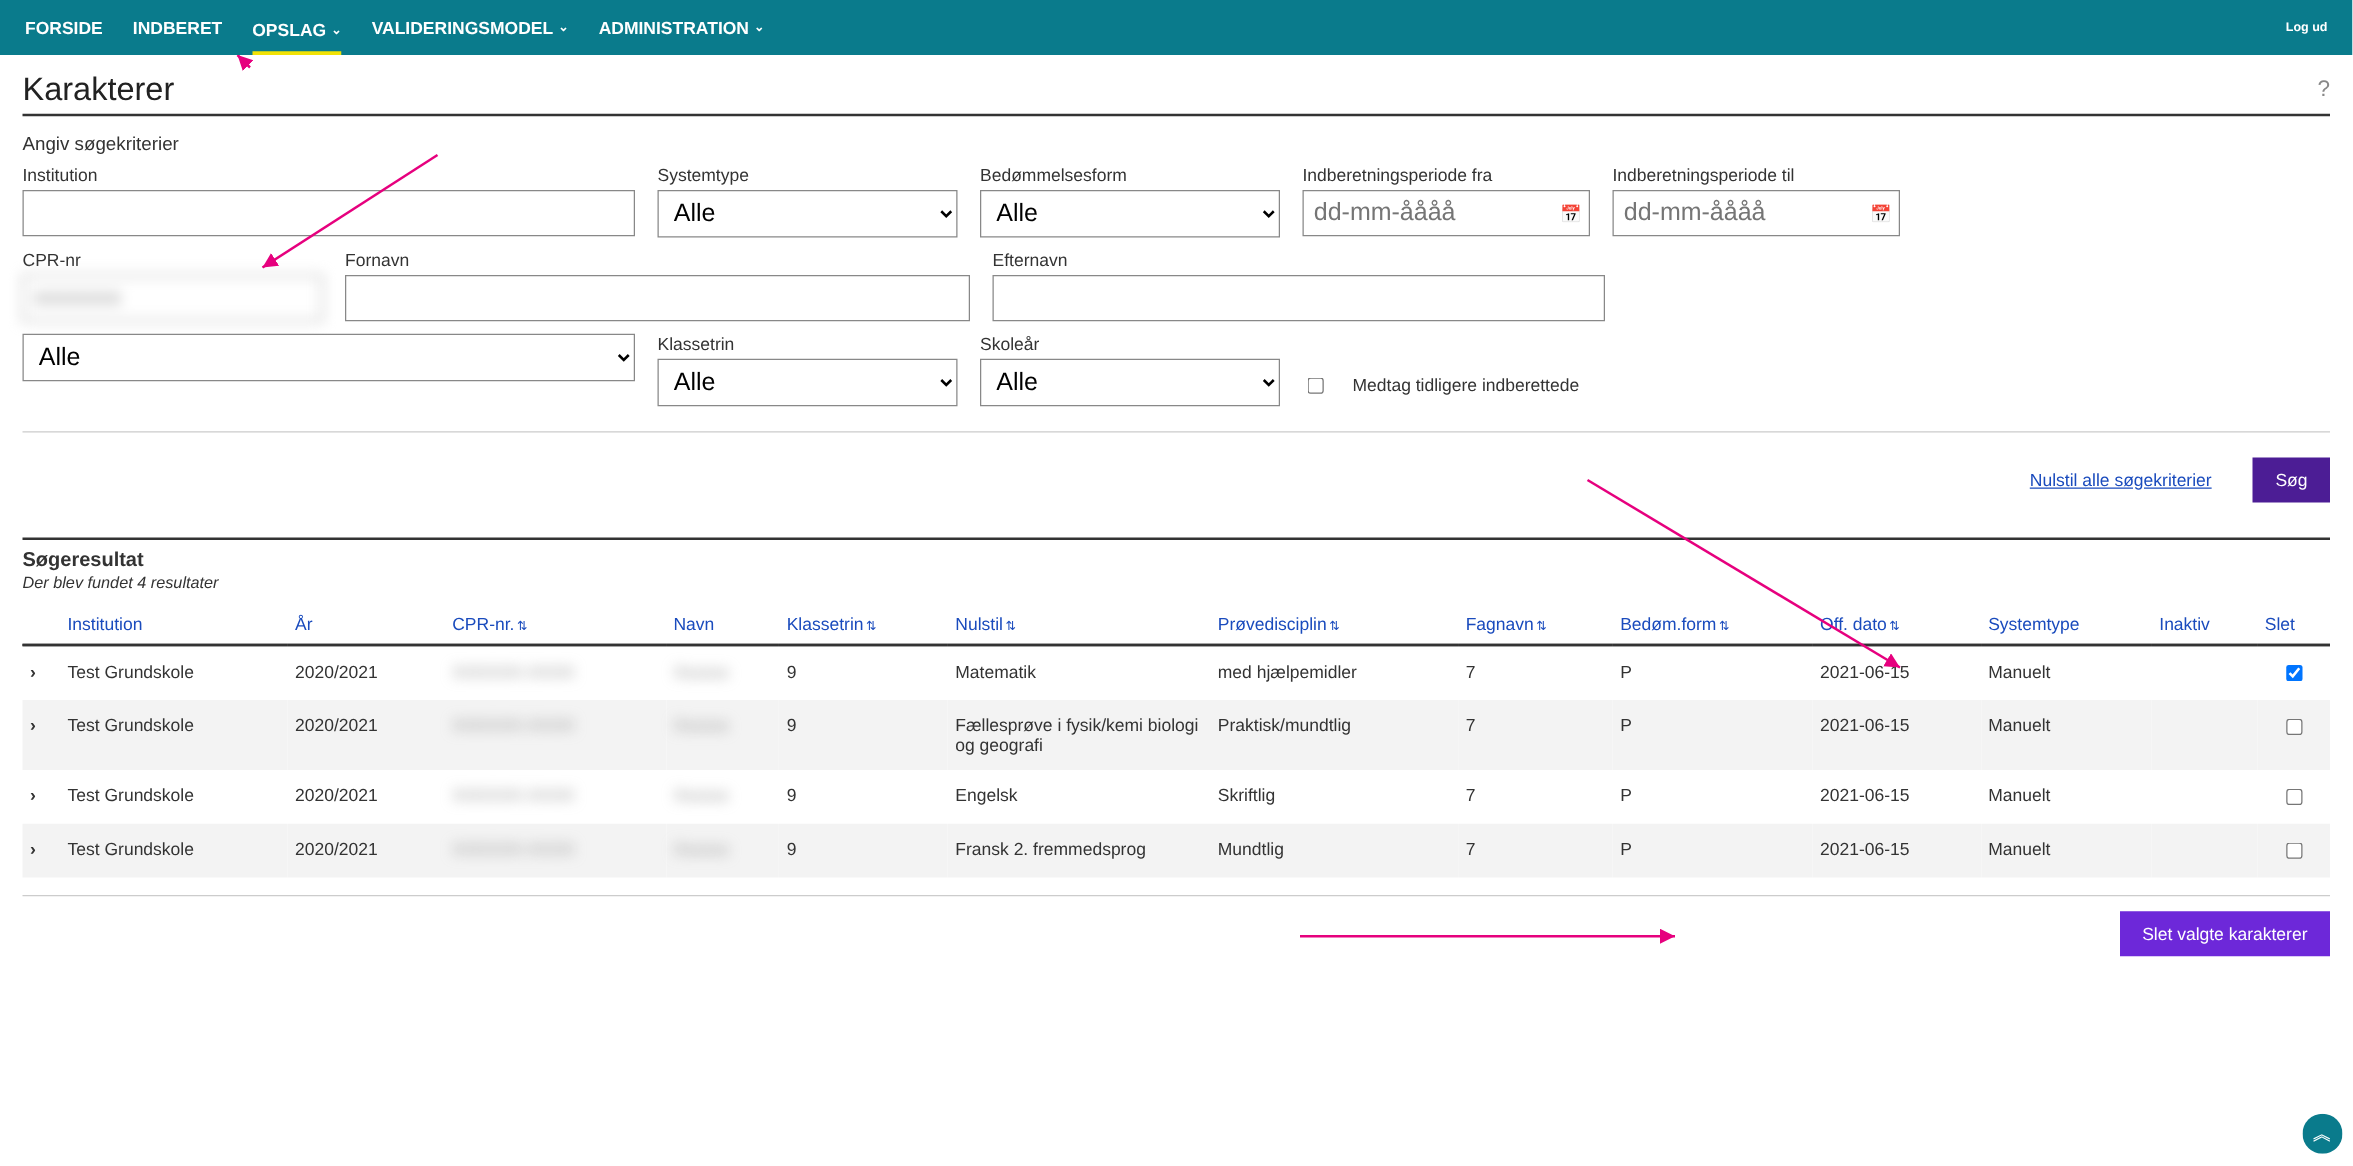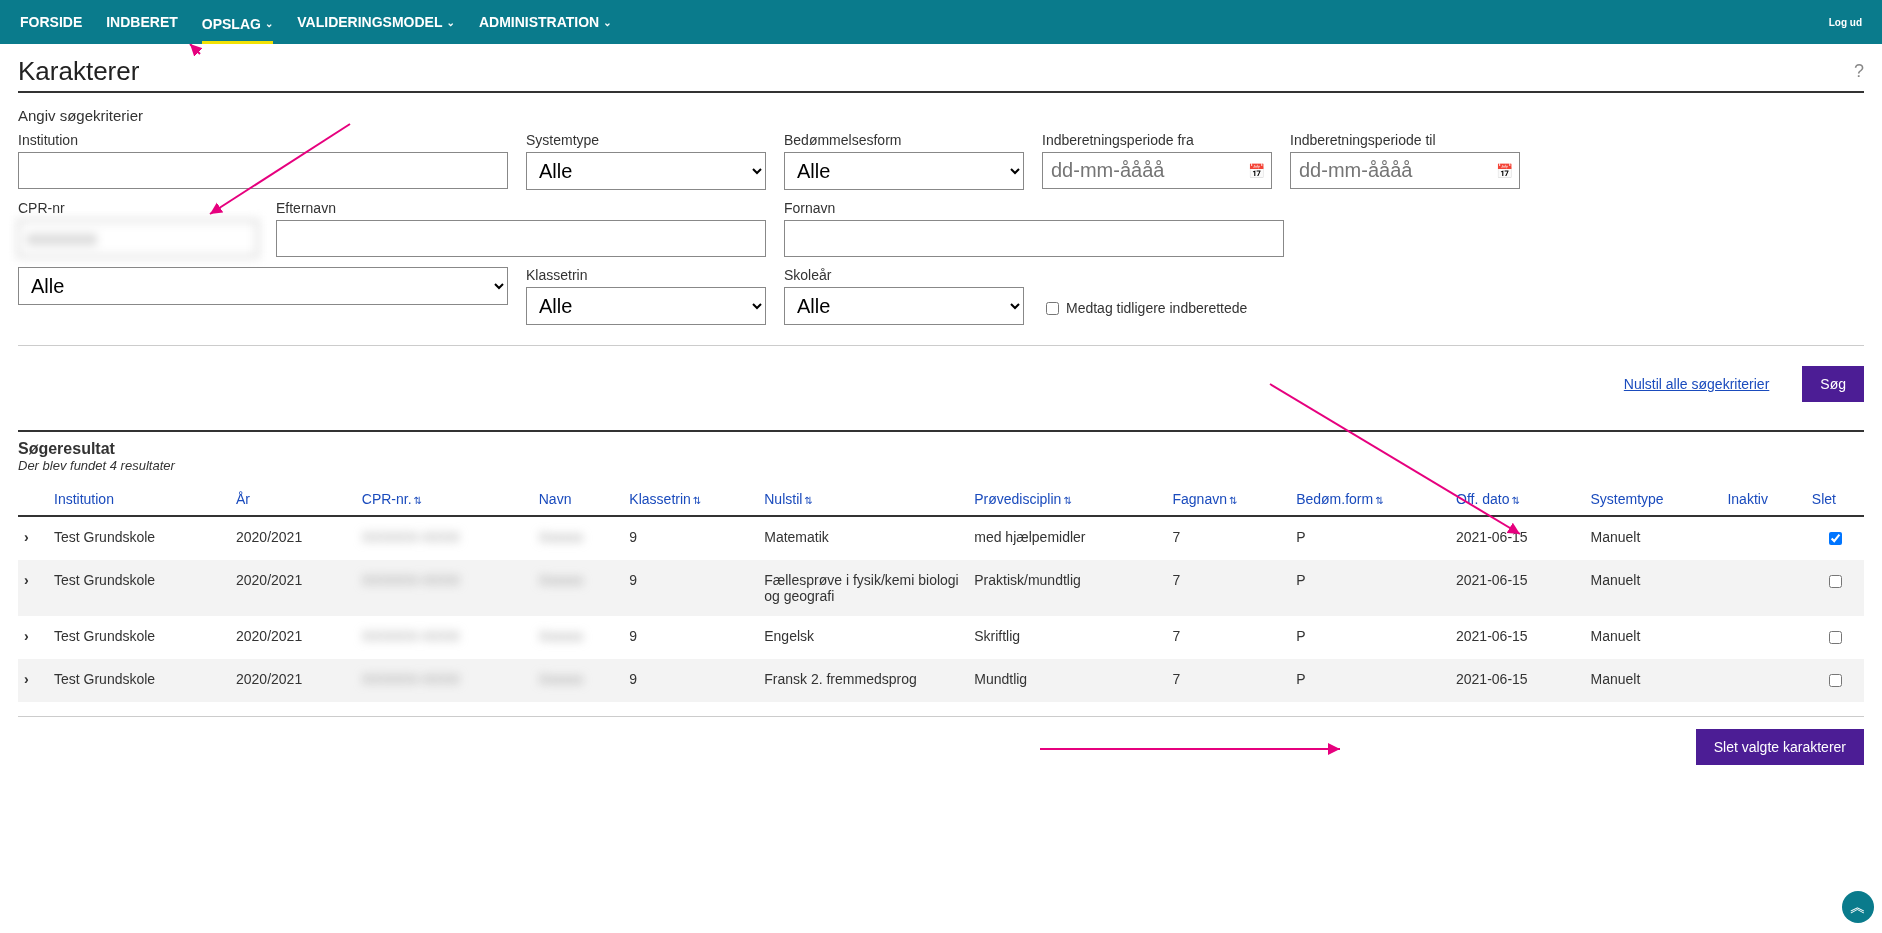--- a/index.html
+++ b/index.html
@@ -14,26 +14,26 @@
   .title { font-size: 26px; font-weight: 400; color: #222; }
   .help { margin-left: auto; color: #888; font-size: 18px; cursor: pointer; }
   .section-label { font-size: 15px; margin-bottom: 8px; }
   .form-row { display: flex; gap: 18px; margin-bottom: 10px; }
   .field { display: flex; flex-direction: column; }
   .field label { font-size: 14px; margin-bottom: 4px; }
   .field input[type=text], .field select { border: 1px solid #888; padding: 6px 8px; font-size: 20px; background: #fff; }
   .field .date-wrap { position: relative; }
   .field .date-wrap input { width: 100%; padding-right: 28px; }
   .cal-icon { position: absolute; right: 6px; top: 50%; transform: translateY(-50%); font-size: 14px; pointer-events: none; }
-  .checkbox-inline { display: flex; align-items: center; gap: 4px; margin-top: 24px; font-size: 14px; }
+  .checkbox-inline { display: flex; align-items: center; gap: 20px; margin-top: 24px; font-size: 14px; }
   hr.sep { border: none; border-top: 1px solid #ccc; margin: 20px 0; }
   .actions-right { display: flex; justify-content: flex-end; align-items: center; gap: 33px; }
   .link { color: #1a4bbd; text-decoration: underline; font-size: 14px; cursor: pointer; }
   .btn { background: #4c1d95; color: #fff; border: none; padding: 10px 18px; font-size: 14px; cursor: pointer; }
-  .btn-dark { background: #4c1d95; }
+  .btn-dark { background: #6d28d9; }
   .results-title { font-size: 16px; font-weight: bold; margin-top: 28px; border-top: 2px solid #333; padding-top: 8px; }
   .results-sub { font-style: italic; font-size: 13px; margin-bottom: 10px; }
   table { width: 100%; border-collapse: collapse; font-size: 14px; }
   thead th { text-align: left; color: #1a4bbd; font-weight: 400; padding: 8px 6px; border-bottom: 2px solid #333; cursor: pointer; }
   thead th .sort { color: #1a4bbd; font-size: 10px; margin-left: 2px; }
   tbody tr:nth-child(even) { background: #f3f3f3; }
   tbody td { padding: 12px 6px; vertical-align: top; }
   .expand { cursor: pointer; font-weight: bold; }
   .blur { filter: blur(5px); color: #999; }
   .footer-actions { display: flex; justify-content: flex-end; margin-top: 14px; border-top: 1px solid #ccc; padding-top: 12px; }
@@ -101,26 +101,26 @@
         <span class="cal-icon">📅</span>
       </div>
     </div>
   </div>
 
   <div class="form-row">
     <div class="field" style="width:240px">
       <label>CPR-nr</label>
       <input type="text" class="blur" value="xxxxxxx" style="">
     </div>
+    <div class="field" style="width:500px">
+      <label>Fornavn</label>
+      <input type="text" style="">
+    </div>
     <div class="field" style="width:490px">
       <label>Efternavn</label>
-      <input type="text" style="">
-    </div>
-    <div class="field" style="width:500px">
-      <label>Fornavn</label>
       <input type="text" style="">
     </div>
   </div>
 
   <div class="form-row">
     <div class="field" style="width:490px">
       <select><option>Alle</option></select>
     </div>
     <div class="field" style="width:240px">
       <label>Klassetrin</label>

